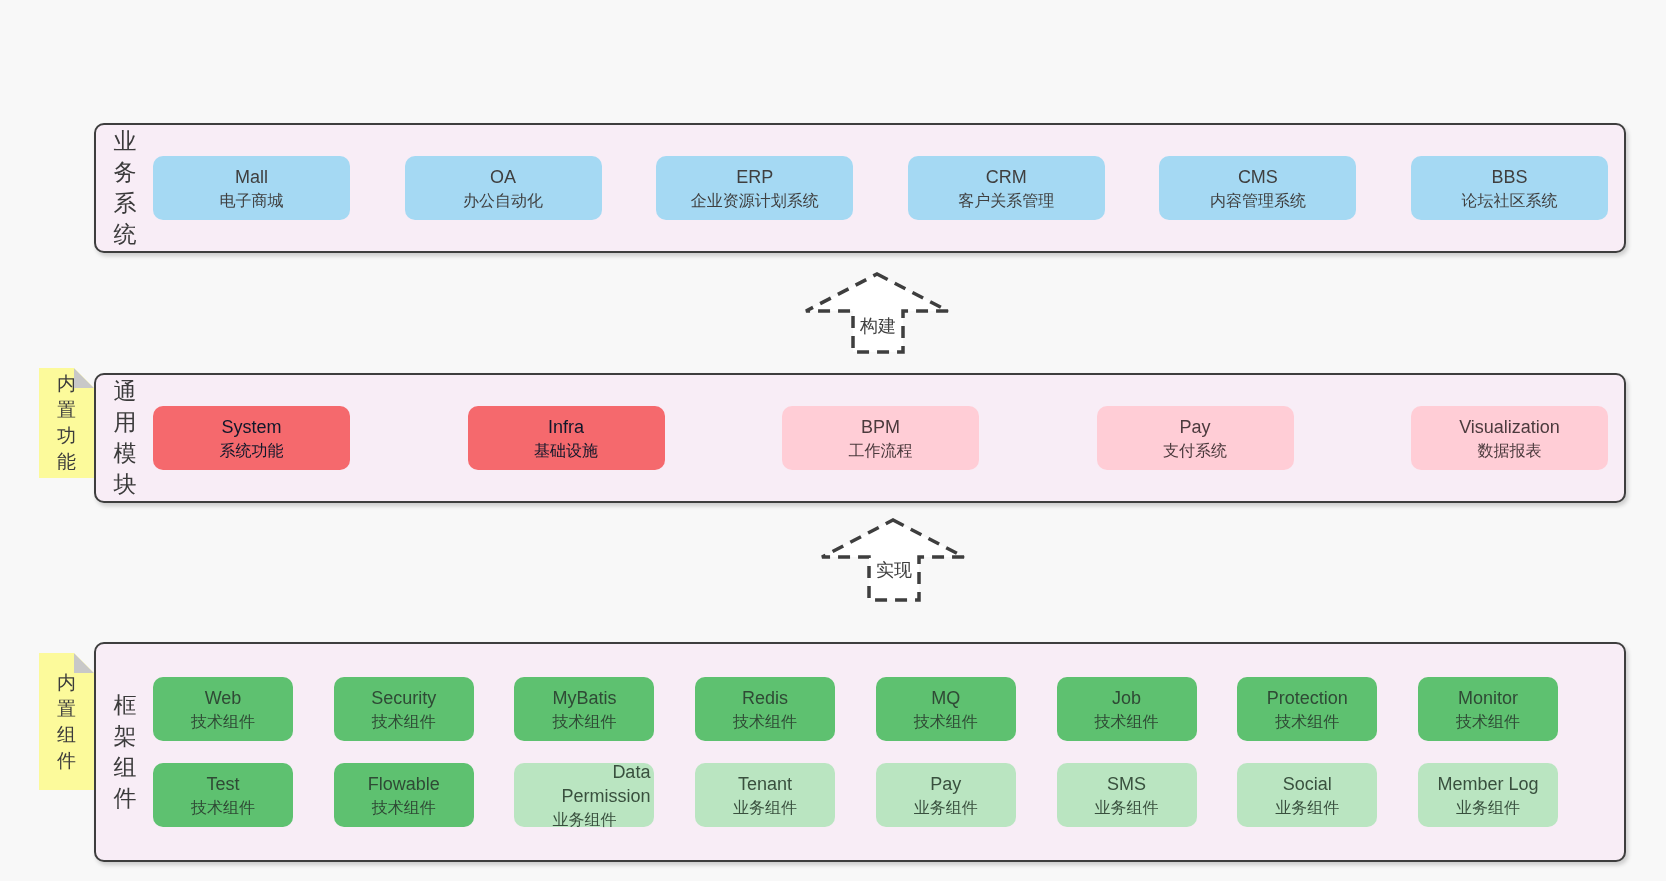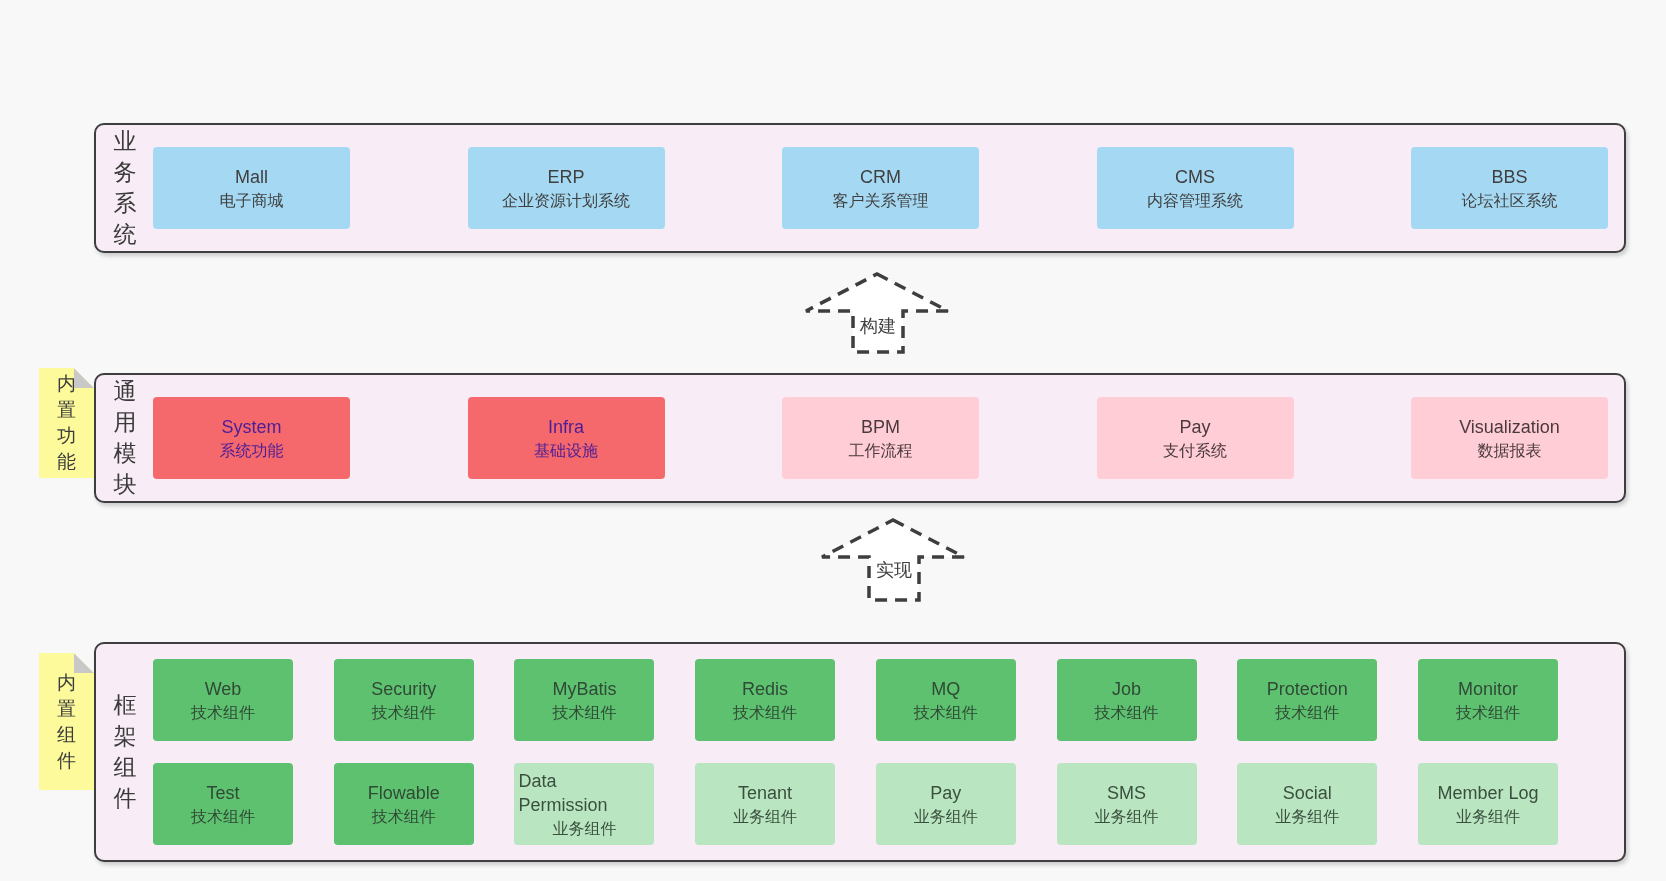--- a/index.html
+++ b/index.html
@@ -29,30 +29,30 @@
   }
   .boxes-area {
     flex:1; display:flex; flex-direction:column;
     justify-content:center; gap:22px;
     margin-right:16px;
   }
   .sec-components .boxes-area { margin-right:66px; }
 
   .box-row { display:flex; justify-content:space-between; }
   .box {
-    box-sizing:border-box; height:82px; border-radius:4px;
+    box-sizing:border-box; height:64px; border-radius:10px;
     display:flex; flex-direction:column; align-items:center; justify-content:center;
-    text-align:left; padding:2px 4px;
+    text-align:right; padding:2px 4px;
   }
   .w6 { width:197px; }
   .w8 { width:140px; }
   .box-name { font-size:18px; line-height:24px; }
   .box-desc { font-size:16px; line-height:23px; }
   .v-blue       { background:var(--blue); }
-  .v-red        { background:var(--red); color:#4c1d95; }
+  .v-red        { background:var(--red); color:#0f172a; }
   .v-pink       { background:var(--pink); color:#4b3a3d; }
   .v-green      { background:var(--green); color:#2f4a35; }
   .v-lightgreen { background:var(--lightgreen); color:#39503e; }
 
   .sticky-note {
     position:absolute; left:39px; width:55px; box-sizing:border-box;
     background:var(--note-yellow); z-index:3;
     clip-path:polygon(0 0, calc(100% - 20px) 0, 100% 20px, 100% 100%, 0 100%);
     display:flex; align-items:center; justify-content:center;
   }
@@ -89,20 +89,24 @@
 
   <div class="section sec-business">
     <div class="section-label">业务系统</div>
     <div class="boxes-area">
         <div class="box-row">
           <div class="box w6 v-blue">
             <div class="box-name">Mall</div>
             <div class="box-desc">电子商城</div>
           </div>
           <div class="box w6 v-blue">
+            <div class="box-name">OA</div>
+            <div class="box-desc">办公自动化</div>
+          </div>
+          <div class="box w6 v-blue">
             <div class="box-name">ERP</div>
             <div class="box-desc">企业资源计划系统</div>
           </div>
           <div class="box w6 v-blue">
             <div class="box-name">CRM</div>
             <div class="box-desc">客户关系管理</div>
           </div>
           <div class="box w6 v-blue">
             <div class="box-name">CMS</div>
             <div class="box-desc">内容管理系统</div>

